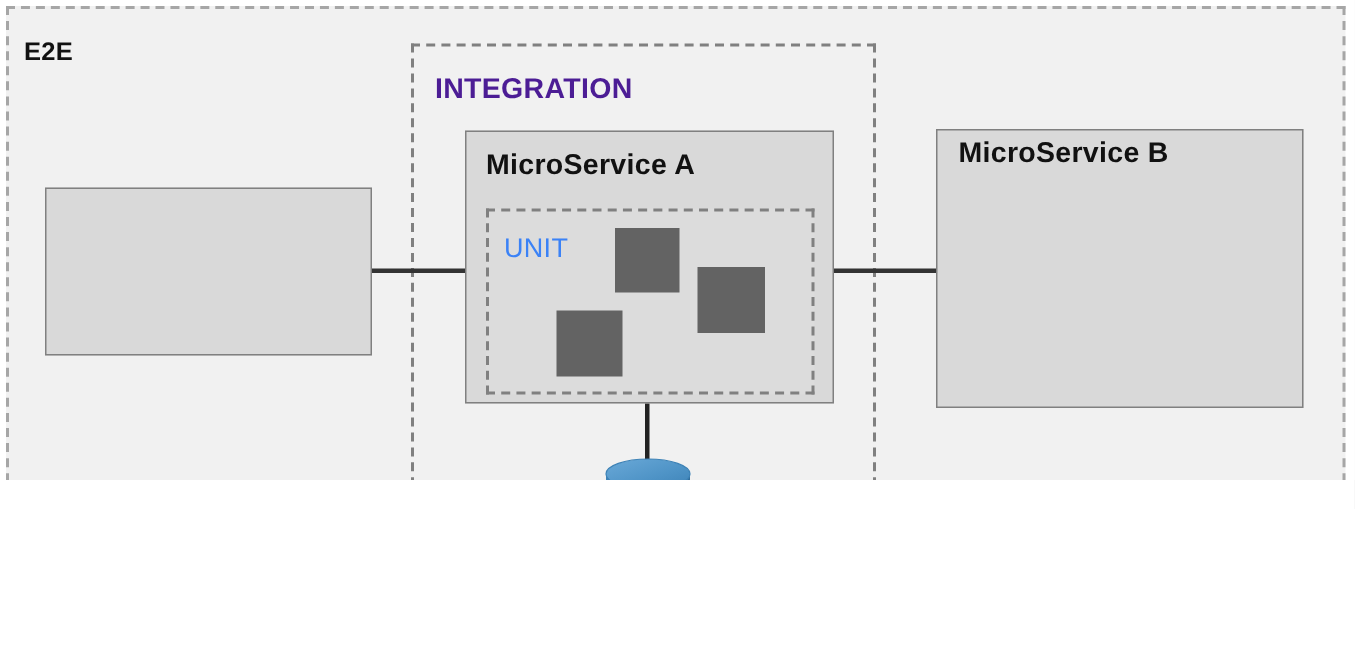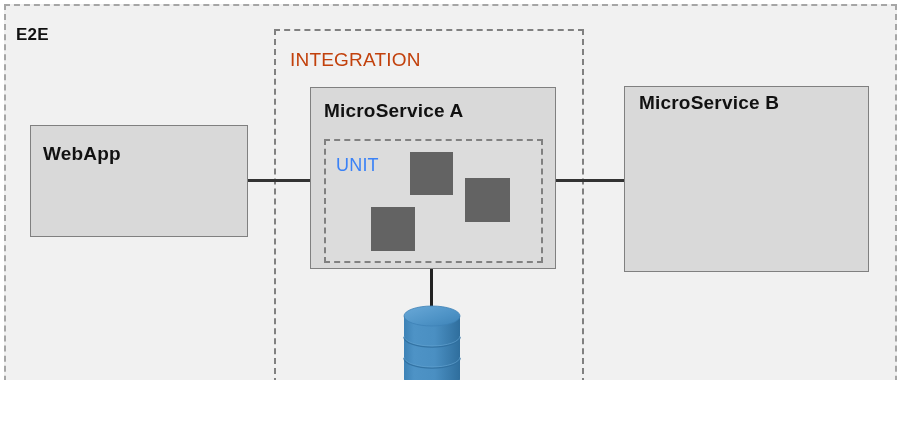--- a/index.html
+++ b/index.html
@@ -6,21 +6,21 @@
     margin: 0;
     padding: 0;
     background: #ffffff;
   }
   body {
     font-family: "Liberation Sans", sans-serif;
   }
   #canvas {
     position: relative;
     width: 903px;
-    height: 380px;
+    height: 320px;
     background: #ffffff;
     overflow: hidden;
   }
 
   
   .e2e-box {
     position: absolute;
     left: 4px;
     top: 4px;
     width: 893px;
@@ -49,22 +49,22 @@
     height: 375px;
     box-sizing: border-box;
     background: #f1f1f1;
     border: 2px dashed #808080;
   }
   .integration-label {
     position: absolute;
     left: 290px;
     top: 49px;
     font-size: 19px;
-    font-weight: normal;
-    color: #c2410c;
+    font-weight: bold;
+    color: #4c1d95;
     letter-spacing: 0.2px;
     white-space: nowrap;
     text-align: center;
   }
 
   
   .comp-box {
     position: absolute;
     box-sizing: border-box;
     background: #d9d9d9;
@@ -153,21 +153,20 @@
   <div class="e2e-label">E2E</div>
 
   <div class="integration-box"></div>
   <div class="integration-label">INTEGRATION</div>
 
   <div class="conn-h conn-webapp-msa"></div>
   <div class="conn-h conn-msa-msb"></div>
   <div class="conn-v conn-msa-db"></div>
 
   <div class="comp-box webapp-box"></div>
-  <div class="comp-label webapp-label">WebApp</div>
 
   <div class="comp-box msa-box"></div>
   <div class="comp-label msa-label">MicroService A</div>
 
   <div class="unit-box"></div>
   <div class="unit-label">UNIT</div>
 
   <div class="unit-square sq-1"></div>
   <div class="unit-square sq-2"></div>
   <div class="unit-square sq-3"></div>

